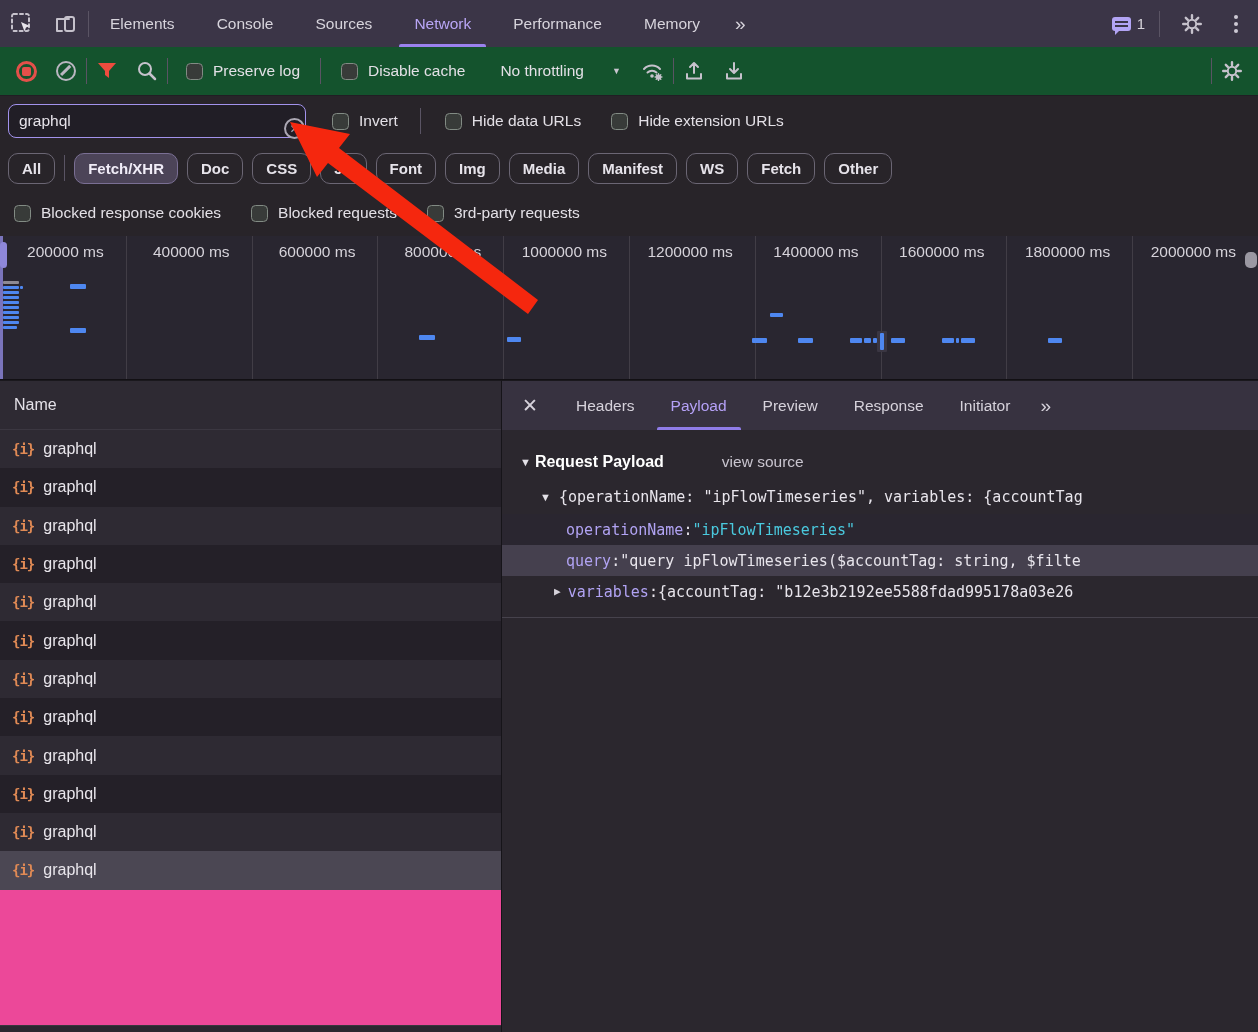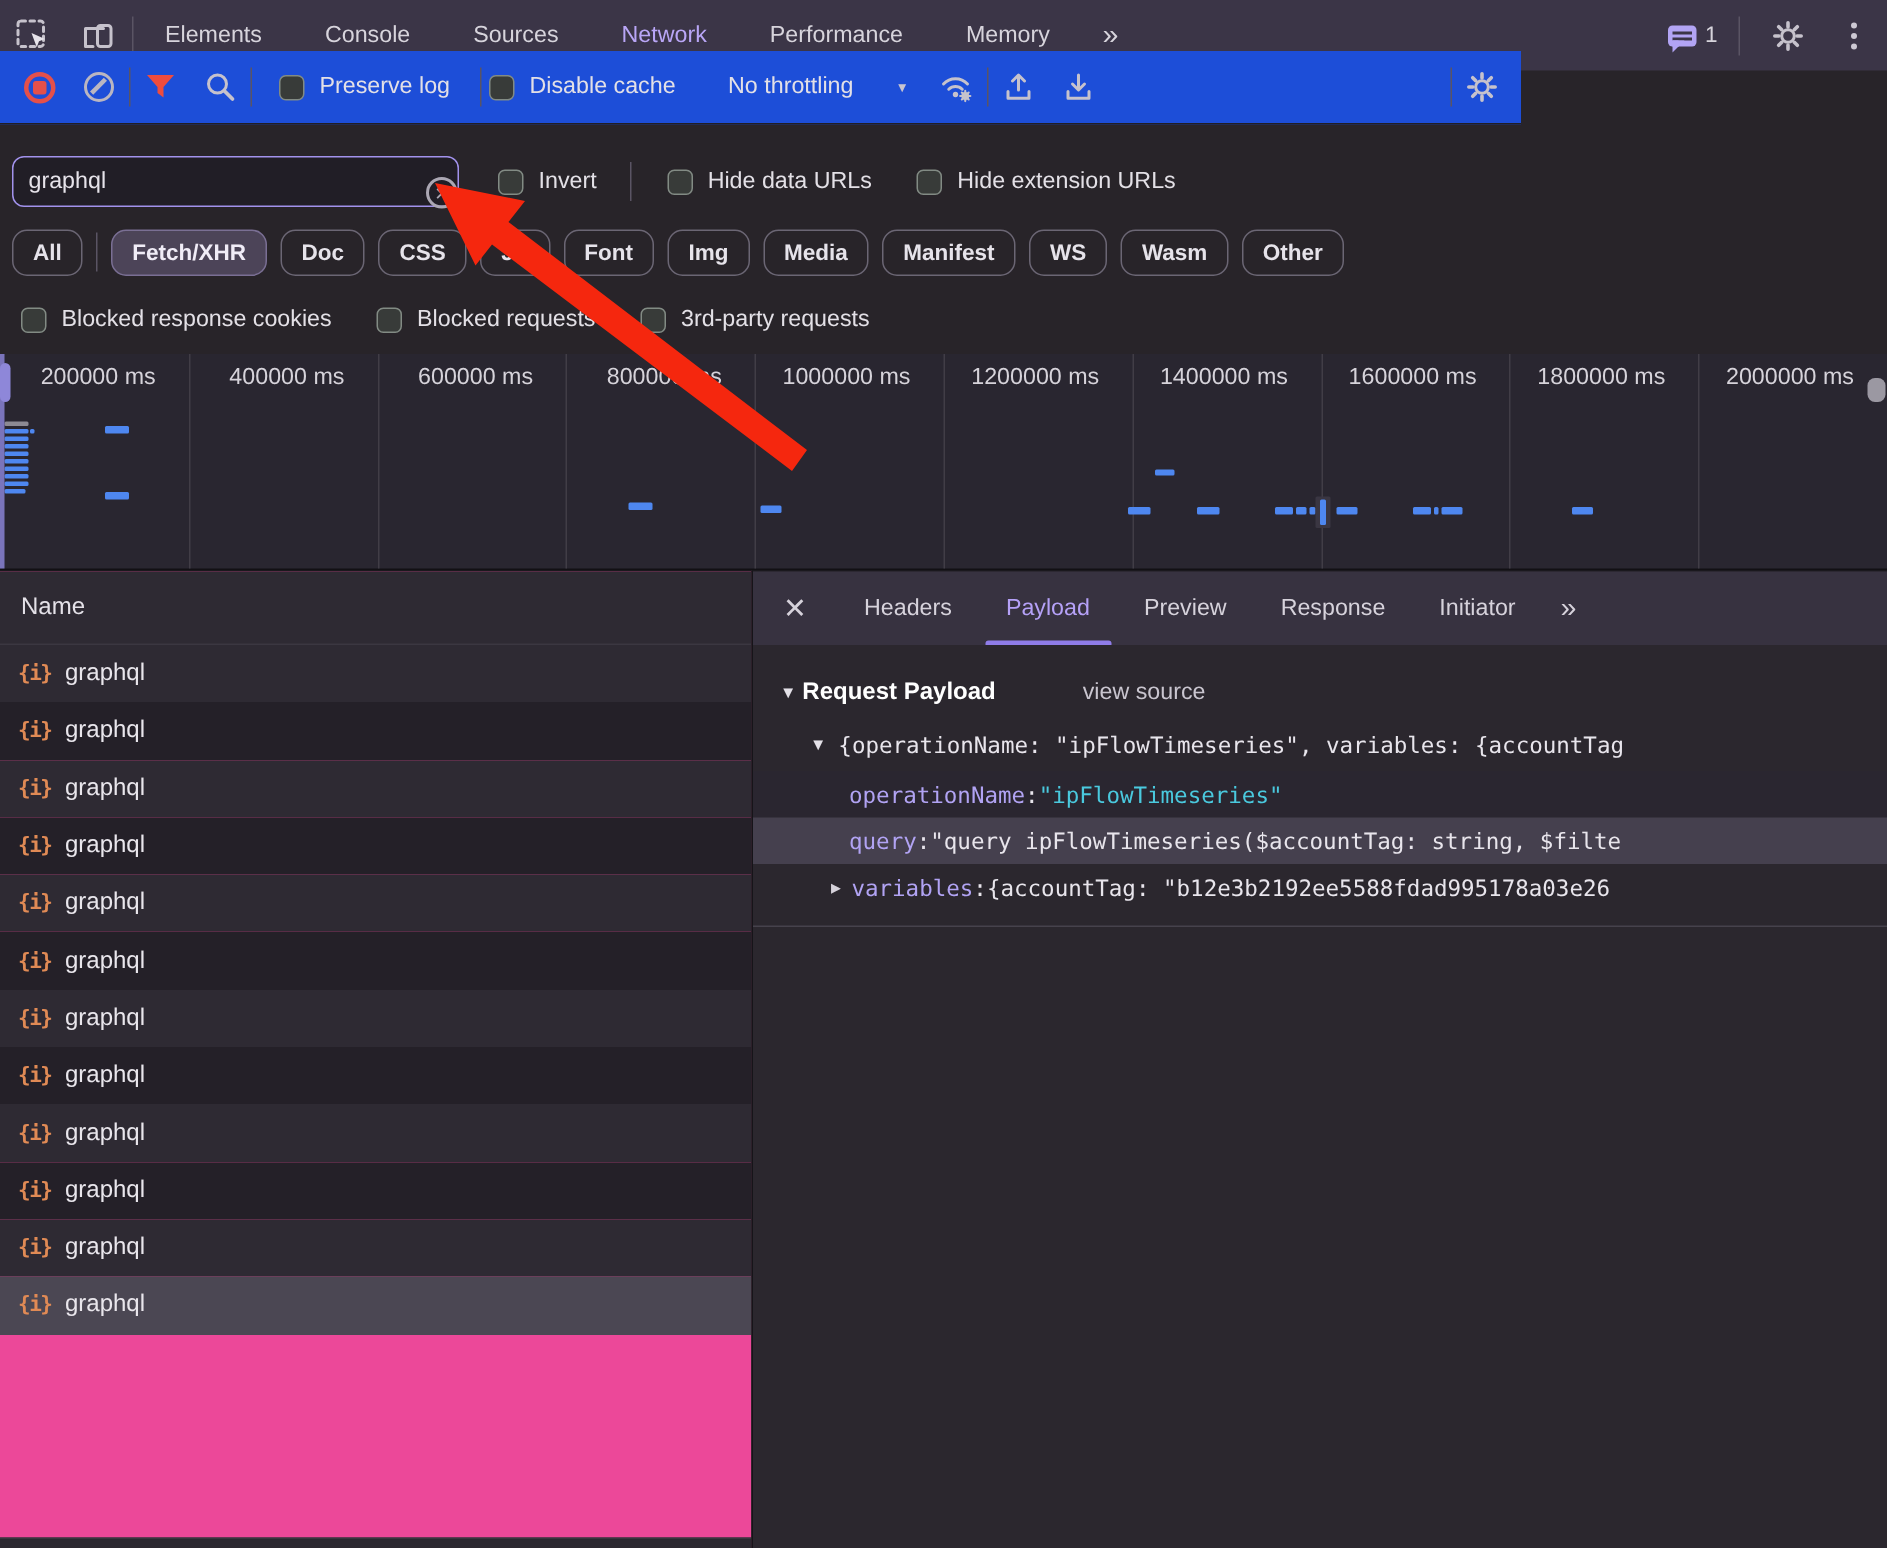--- a/index.html
+++ b/index.html
@@ -19,21 +19,21 @@
   .msg-wrap { display:flex; align-items:center; gap:6px; cursor:pointer; padding:0 4px; }
   .bubble { width:19px; height:14px; background:#b2a4f4; border-radius:3px; position:relative; }
   .bubble::after { content:""; position:absolute; left:3px; bottom:-4px; border:4px solid transparent; border-top-color:#b2a4f4; border-left-color:#b2a4f4; }
   .bubble i { position:absolute; left:3px; right:3px; height:2px; background:#3b3547; }
   .bubble i:nth-child(1){ top:4px; } .bubble i:nth-child(2){ top:8px; }
   .badge-num { font-size:15px; color:#d7d4dc; }
   .kebab { display:flex; flex-direction:column; gap:3px; padding:0 10px; cursor:pointer; }
   .kebab b { width:4px; height:4px; border-radius:50%; background:#cdc9d4; }
 
   
-  .bar2 { position:absolute; left:0; top:34px; width:1014px; height:49px; background:#1d4ed8;
+  .bar2 { position:absolute; left:0; top:47px; width:1258px; height:49px; background:#14532d;
           display:flex; align-items:center; border-bottom:1px solid #211e24; }
   .bar2 .icon-btn, .bar3 .icon-btn { display:flex; align-items:center; justify-content:center; width:40px; height:40px; cursor:pointer; }
   .rec { width:21px; height:21px; border:3px solid #e4504a; border-radius:50%; display:flex; align-items:center; justify-content:center; }
   .rec b { width:9px; height:9px; background:#e4504a; border-radius:2px; }
   .block-ico { width:20px; height:20px; border:2.5px solid #bab6c1; border-radius:50%; position:relative; }
   .block-ico::after { content:""; position:absolute; left:1px; top:6px; width:13px; height:2.5px; background:#bab6c1; transform:rotate(-45deg); }
   .chk { width:17px; height:17px; border:1.6px solid #828b84; background:#383b39; border-radius:4.5px; flex:0 0 auto; cursor:pointer; }
   .chk-label { font-size:15.5px; color:#e3e0e6; margin-left:10px; white-space:nowrap; }
   .chk-group { display:flex; align-items:center; cursor:pointer; }
   .throttle { display:flex; align-items:center; font-size:15.5px; color:#e3e0e6; cursor:pointer; margin-left:35px; }
@@ -177,21 +177,21 @@
       <circle cx="9" cy="9" r="6"></circle>
         <path d="M13.5 13.5 L19 19" stroke-width="2.5"></path>
     </svg>
   </span>
   <span class="vsep"></span>
   <span class="chk-group" style="margin-left:18px">
     <span class="chk"></span>
     <span class="chk-label">Preserve log</span>
   </span>
   <span class="vsep" style="margin-left:20px"></span>
-  <span class="chk-group" style="margin-left:5px">
+  <span class="chk-group" style="margin-left:20px">
     <span class="chk"></span>
     <span class="chk-label">Disable cache</span>
   </span>
   <span class="throttle">
     <span>No throttling</span>
     <span class="caret">▼</span>
   </span>
   <span class="icon-btn" style="margin-left:12px">
     <svg class="lineicon" width="26" height="22" viewBox="0 0 26 22">
       <path d="M4 9 A11 11 0 0 1 20 9"></path>
@@ -248,21 +248,21 @@
   <span class="vsep"></span>
   <span class="pill active">Fetch/XHR</span>
   <span class="pill">Doc</span>
   <span class="pill">CSS</span>
   <span class="pill">JS</span>
   <span class="pill">Font</span>
   <span class="pill">Img</span>
   <span class="pill">Media</span>
   <span class="pill">Manifest</span>
   <span class="pill">WS</span>
-  <span class="pill">Wasm</span>
+  <span class="pill">Fetch</span>
   <span class="pill">Other</span>
 </div>
 
 <div class="bar5">
   <span class="chk-group">
     <span class="chk"></span>
     <span class="chk-label">Blocked response cookies</span>
   </span>
   <span class="chk-group">
     <span class="chk"></span>

